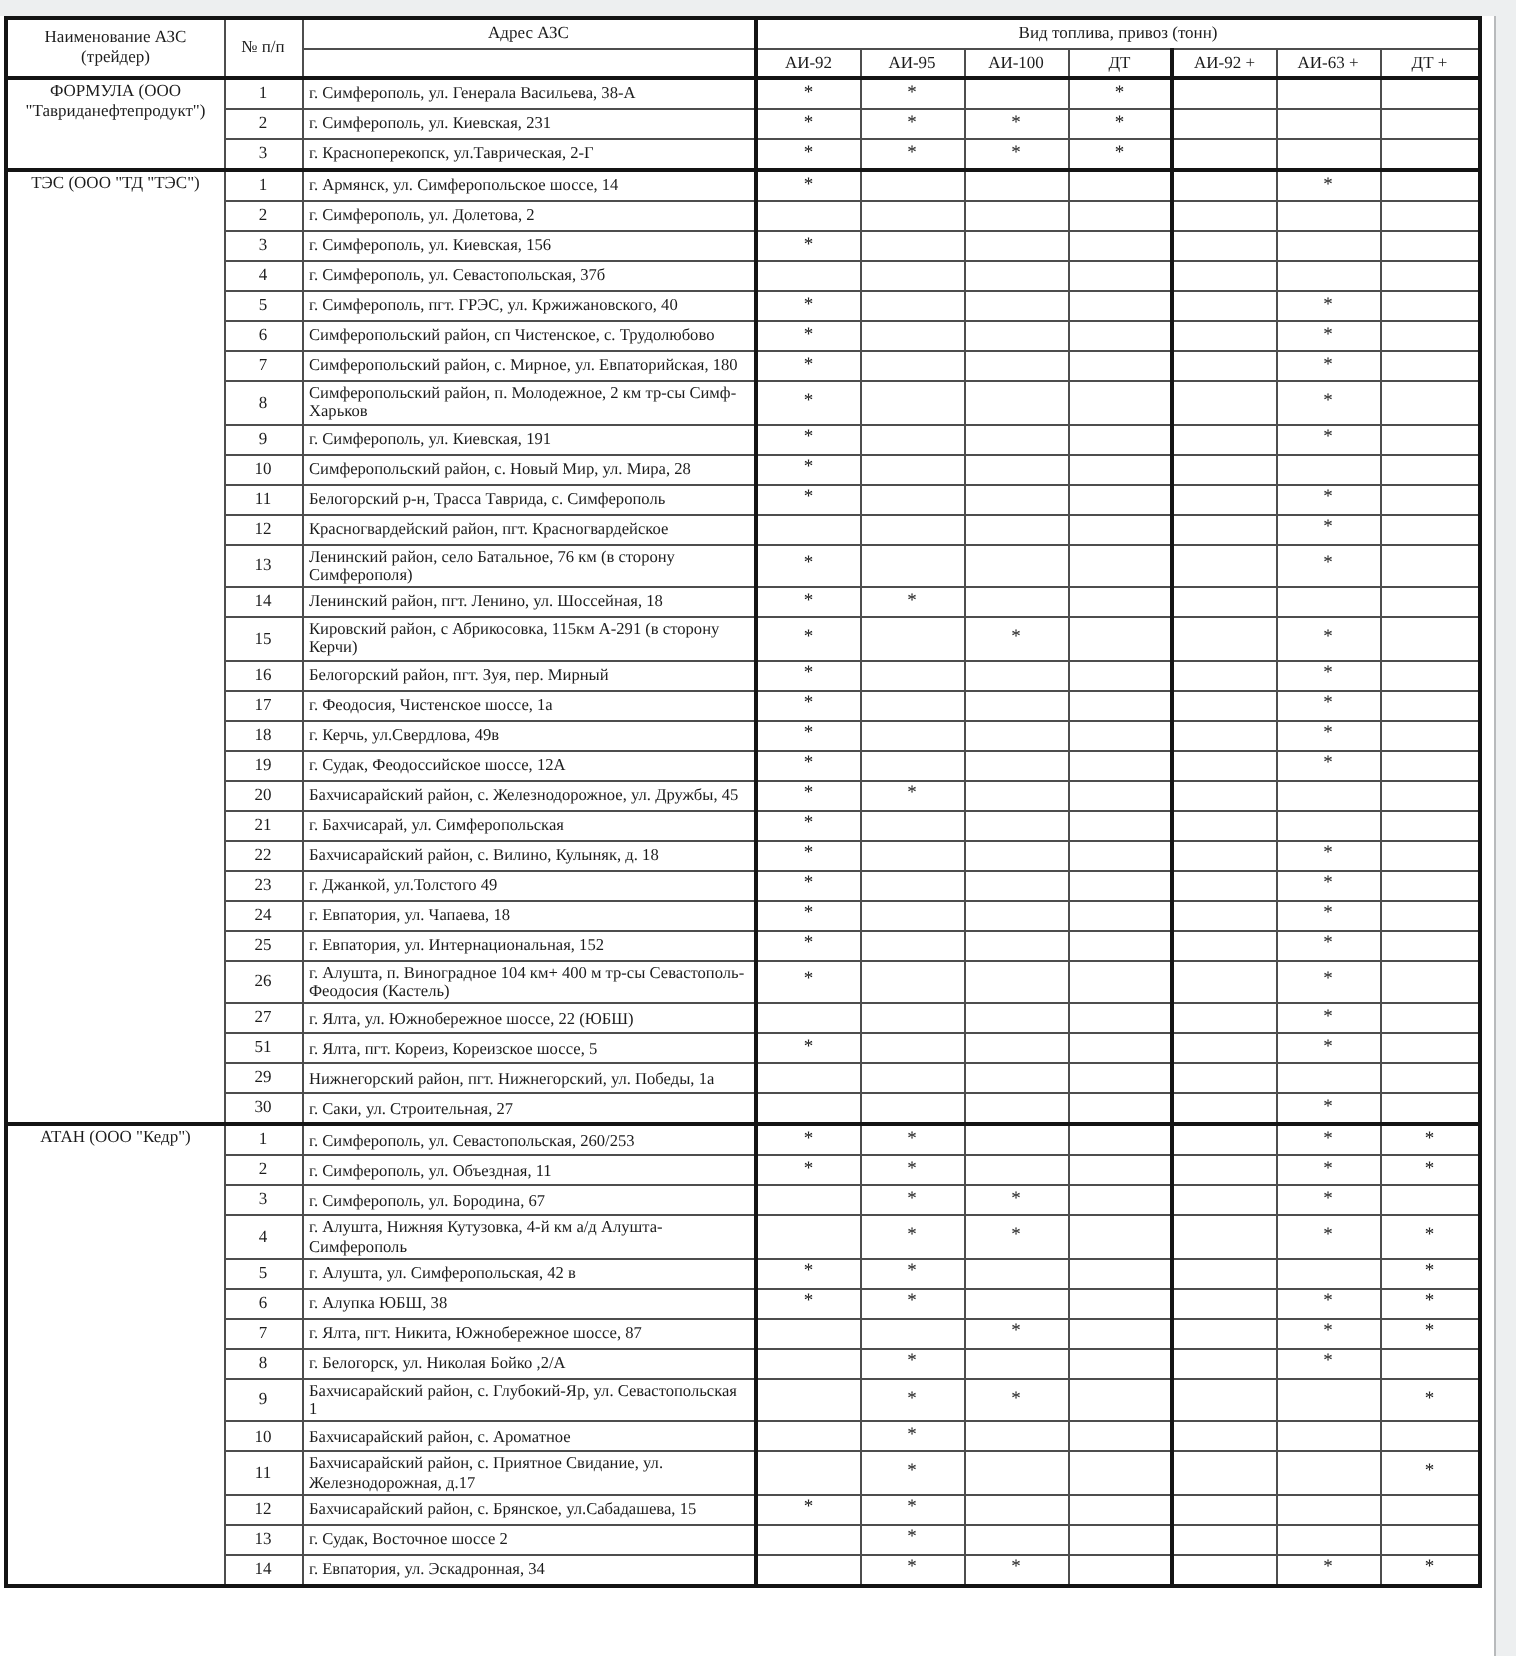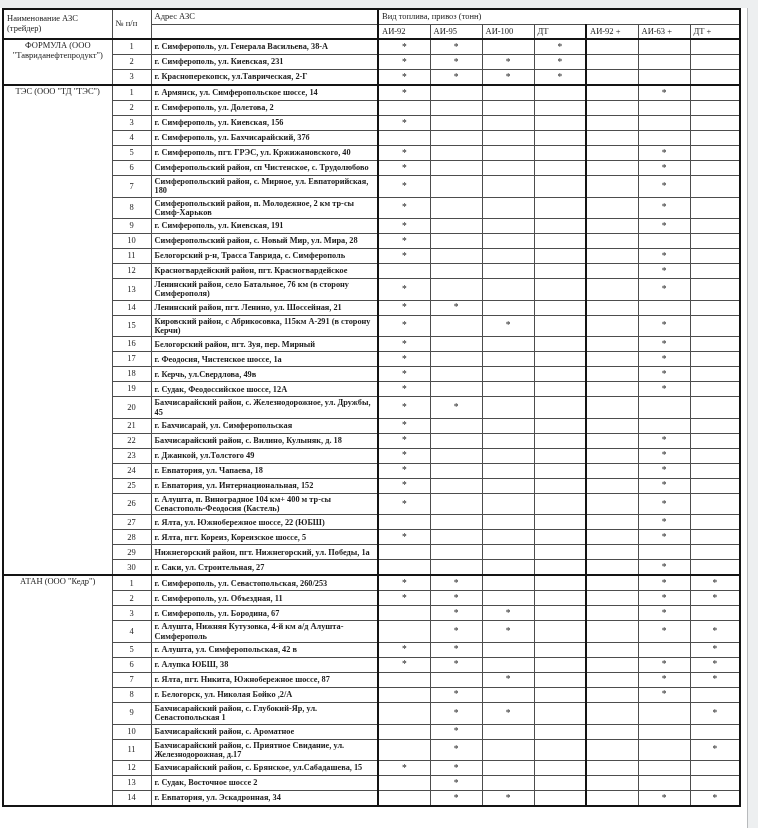--- a/index.html
+++ b/index.html
@@ -19,26 +19,26 @@
     border:2px solid #141414;
   }
   th,td{
     border:1px solid #4d4d4d;
     padding:1px 3px;
     font-weight:normal;
     font-size:8.5px;line-height:1.12;
     overflow:hidden;
     vertical-align:middle;
   }
-  thead th{text-align:left;}
+  thead th{text-align:center;}
   thead tr.h1 th{height:12px;}
   thead tr.h2 th{height:11px;margin-left:13px;}
   td.name{text-align:center;vertical-align:top;word-wrap:break-word;}
   td.num{text-align:center;height:12px;}
-  td.addr{text-align:left;font-size:8.3px;word-wrap:break-word;font-weight:bold;}
+  td.addr{text-align:left;font-size:8.3px;word-wrap:break-word;}
   td.mark{text-align:center;font-size:9.5px;line-height:7px;}
   .fuel-first{border-left:2px solid #141414;}
   .plus-first{border-left:2px solid #141414;}
   tr.section-start td,tr.section-start th{border-top:2px solid #141414;}
 </style>
 </head>
 <body>
 
 <div class="page">
   <table class="azs">
@@ -136,21 +136,21 @@
           <td class="mark fuel-first">*</td>
           <td class="mark"></td>
           <td class="mark"></td>
           <td class="mark"></td>
           <td class="mark plus-first"></td>
           <td class="mark"></td>
           <td class="mark"></td>
         </tr>
         <tr>
           <td class="num">4</td>
-          <td class="addr">г. Симферополь, ул. Бахчисарайский, 37б</td>
+          <td class="addr">г. Симферополь, ул. Севастопольская, 37б</td>
           <td class="mark fuel-first"></td>
           <td class="mark"></td>
           <td class="mark"></td>
           <td class="mark"></td>
           <td class="mark plus-first"></td>
           <td class="mark"></td>
           <td class="mark"></td>
         </tr>
         <tr>
           <td class="num">5</td>
@@ -246,21 +246,21 @@
           <td class="mark fuel-first">*</td>
           <td class="mark"></td>
           <td class="mark"></td>
           <td class="mark"></td>
           <td class="mark plus-first"></td>
           <td class="mark">*</td>
           <td class="mark"></td>
         </tr>
         <tr>
           <td class="num">14</td>
-          <td class="addr">Ленинский район, пгт. Ленино, ул. Шоссейная, 21</td>
+          <td class="addr">Ленинский район, пгт. Ленино, ул. Шоссейная, 18</td>
           <td class="mark fuel-first">*</td>
           <td class="mark">*</td>
           <td class="mark"></td>
           <td class="mark"></td>
           <td class="mark plus-first"></td>
           <td class="mark"></td>
           <td class="mark"></td>
         </tr>
         <tr>
           <td class="num">15</td>
@@ -399,21 +399,21 @@
           <td class="addr">г. Ялта, ул. Южнобережное шоссе, 22 (ЮБШ)</td>
           <td class="mark fuel-first"></td>
           <td class="mark"></td>
           <td class="mark"></td>
           <td class="mark"></td>
           <td class="mark plus-first"></td>
           <td class="mark">*</td>
           <td class="mark"></td>
         </tr>
         <tr>
-          <td class="num">28</td>
+          <td class="num">51</td>
           <td class="addr">г. Ялта, пгт. Кореиз, Кореизское шоссе, 5</td>
           <td class="mark fuel-first">*</td>
           <td class="mark"></td>
           <td class="mark"></td>
           <td class="mark"></td>
           <td class="mark plus-first"></td>
           <td class="mark">*</td>
           <td class="mark"></td>
         </tr>
         <tr>

